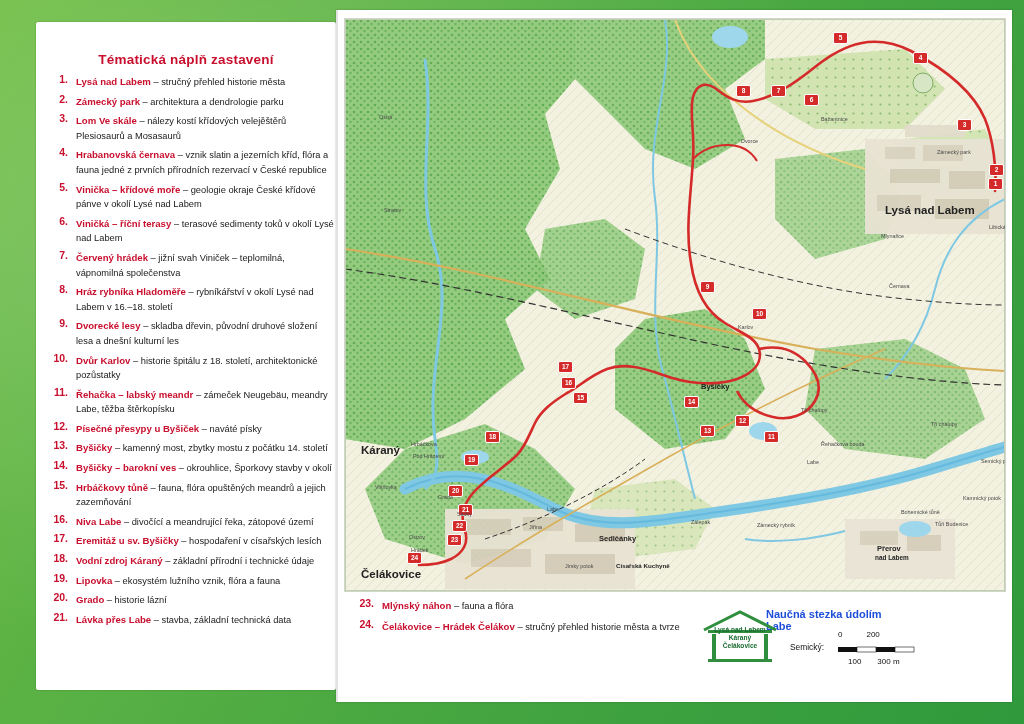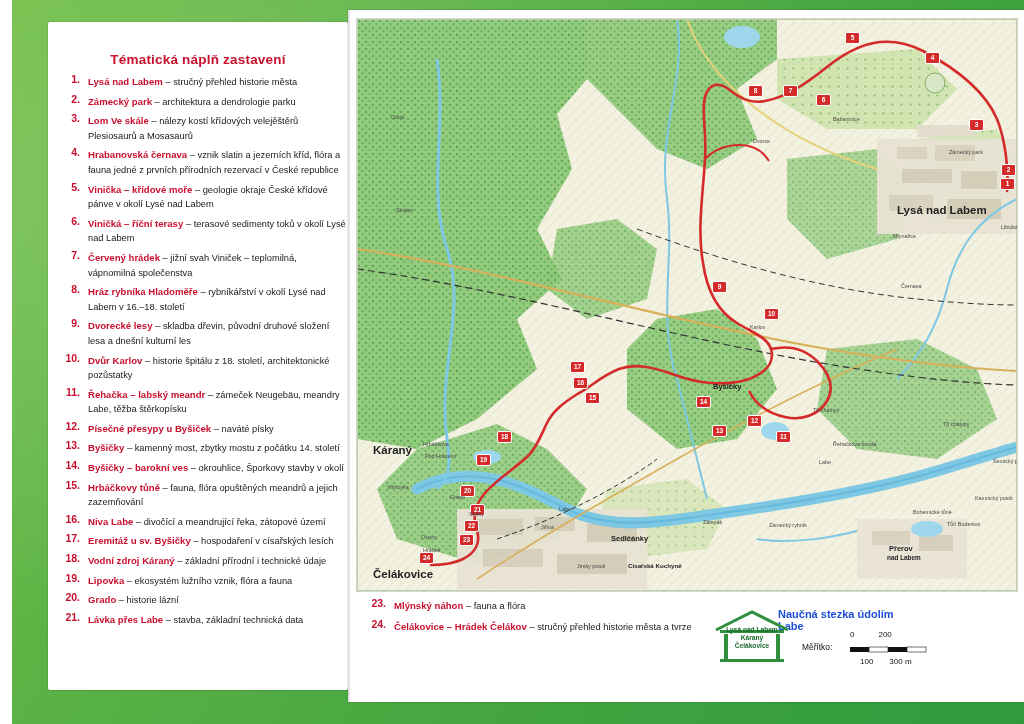--- a/index.html
+++ b/index.html
@@ -1,17 +1,17 @@
 <!DOCTYPE html>
 <html><head>
 <meta charset="utf-8">
 <style>
   html,body{margin:0;padding:0;background:#ffffff;}
   body{width:1024px;height:724px;overflow:hidden;font-family:"Liberation Sans",sans-serif;}
-  #page{position:relative;width:900px;height:724px;background:#ffffff;margin-left:12px;}
+  #page{position:relative;width:900px;height:724px;background:#ffffff;}
 
   
   .green-bg{position:absolute;left:0;top:0;width:1024px;height:724px;
     background:linear-gradient(120deg,#6fbe44 0%,#57b044 35%,#3fa23f 70%,#2f9a3c 100%);}
   .green-bg:after{content:"";position:absolute;inset:0;
     background:radial-gradient(ellipse at 20% 30%, rgba(255,255,255,.18), rgba(255,255,255,0) 60%);}
 
   
   .white-panel{position:absolute;left:36px;top:22px;width:300px;height:668px;background:#ffffff;
     border-radius:2px;box-shadow:0 0 2px rgba(0,0,0,.25);}
@@ -265,21 +265,21 @@
     <rect x="18" y="30" width="4" height="26" fill="#2f8f3d"></rect>
     <rect x="70" y="30" width="4" height="26" fill="#2f8f3d"></rect>
     <rect x="14" y="55" width="64" height="3" fill="#2f8f3d"></rect>
   </svg>
   <div class="logo-text">
     <div>Lysá nad Labem</div>
     <div>Káraný</div>
     <div>Čelákovice</div>
   </div>
 
-  <div class="scale-label">Měřítko:</div>
+  <div class="scale-label">Semický:</div>
   <div style="position:absolute;left:838px;top:630px;">
     <div style="font-size:8px;color:#111;display:flex;gap:24px;">
       <span>0</span>
       <span>200</span>
     </div>
     <svg width="78" height="7">
       <rect x="0" y="1" width="19" height="5" fill="#111"></rect>
       <rect x="19" y="1" width="19" height="5" fill="#fff" stroke="#111" stroke-width=".6"></rect>
       <rect x="38" y="1" width="19" height="5" fill="#111"></rect>
       <rect x="57" y="1" width="19" height="5" fill="#fff" stroke="#111" stroke-width=".6"></rect>

